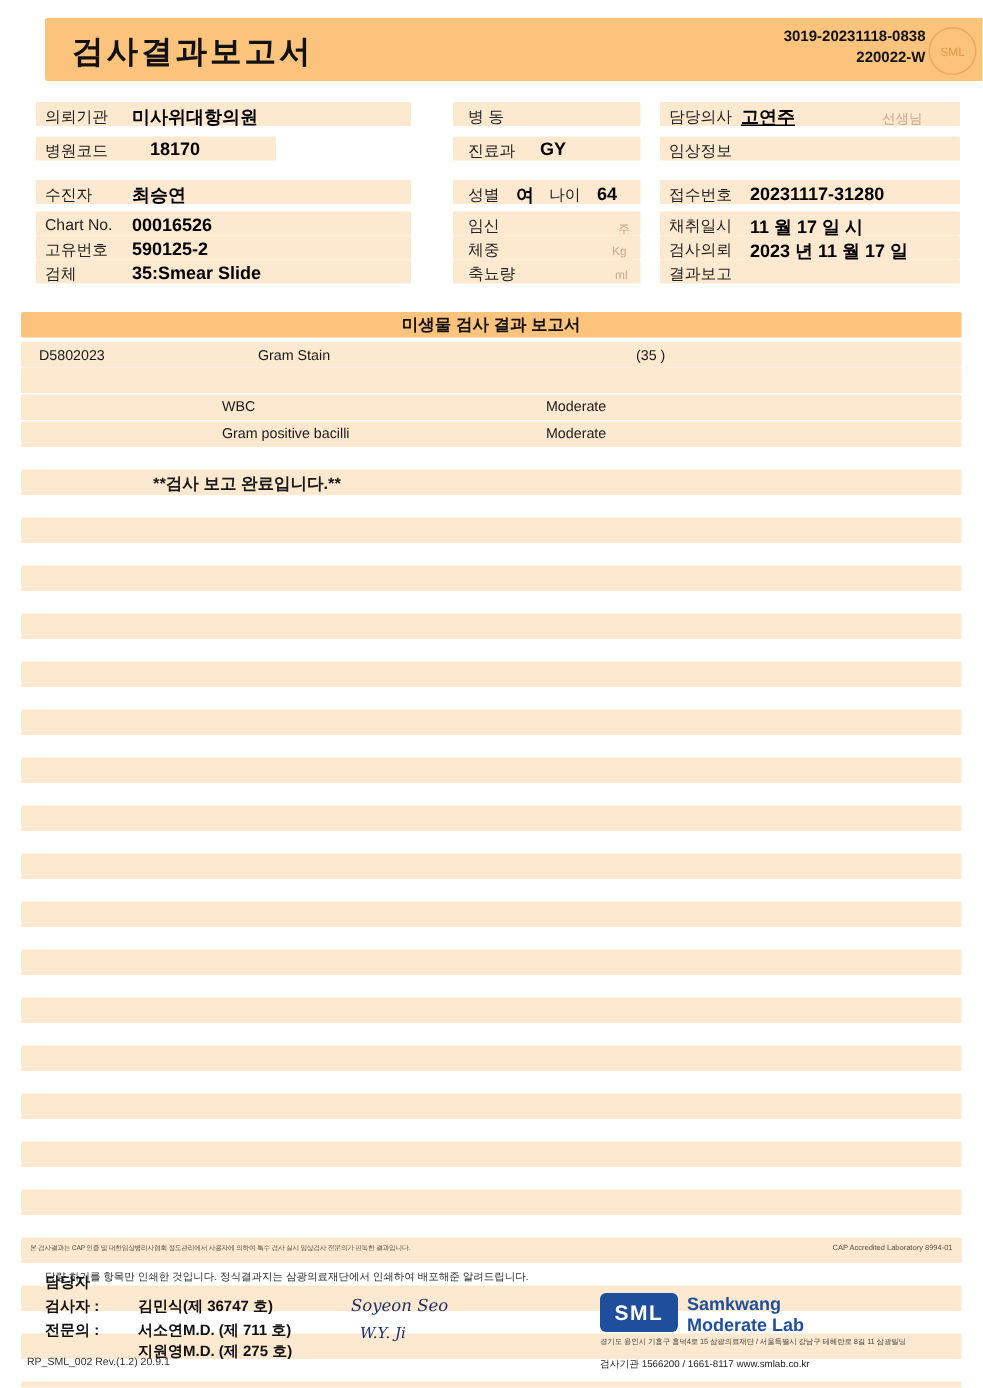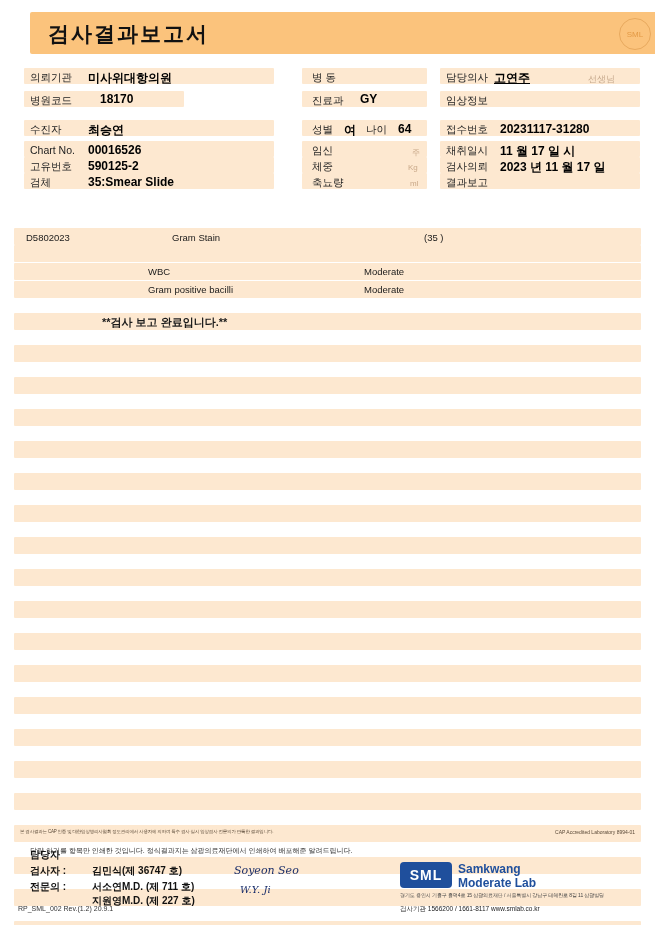--- a/index.html
+++ b/index.html
@@ -152,20 +152,24 @@
     font-size: 7px; color: #333;
   }
 </style>
 </head>
 <body>
 
 <div class="page">
 
   <div class="hdr">
     <div class="hdr-title">검사결과보고서</div>
+    <div class="hdr-codes">
+      <div>3019-20231118-0838</div>
+      <div>220022-W</div>
+    </div>
     <div class="hdr-logo">SML</div>
   </div>
 
   <div class="band" style="left:24px;  top:68px;  width:250px; height:16px;"></div>
   <div class="band" style="left:24px;  top:91px;  width:160px; height:16px;"></div>
   <div class="band" style="left:24px;  top:120px; width:250px; height:16px;"></div>
   <div class="band" style="left:24px;  top:141px; width:250px; height:16px;"></div>
   <div class="band" style="left:24px;  top:157px; width:250px; height:16px;"></div>
   <div class="band" style="left:24px;  top:173px; width:250px; height:16px;"></div>
 
@@ -231,20 +235,21 @@
   <div class="cell-value" style="left:500px; top:122px;">20231117-31280</div>
 
   <div class="cell-label" style="left:446px; top:144px;">채취일시</div>
   <div class="cell-value" style="left:500px; top:143px;">11 월 17 일 시</div>
 
   <div class="cell-label" style="left:446px; top:160px;">검사의뢰</div>
   <div class="cell-value" style="left:500px; top:159px;">2023 년 11 월 17 일</div>
 
   <div class="cell-label" style="left:446px; top:176px;">결과보고</div>
 
+  <div class="sect-title" style="top:208px;">미생물 검사 결과 보고서</div>
 
   <div class="row" style="top:228px;"></div>
   <div class="rtxt" style="left:26px;  top:232px;">D5802023</div>
   <div class="rtxt" style="left:172px; top:232px;">Gram Stain</div>
   <div class="rtxt" style="left:424px; top:232px;">(35 )</div>
 
   <div class="row" style="top:245px;"></div>
 
   <div class="row" style="top:263px;"></div>
   <div class="rtxt" style="left:148px; top:266px;">WBC</div>
@@ -283,21 +288,21 @@
   <div class="foot-tiny">본 검사결과는 CAP 인증 및 대한임상병리사협회 정도관리에서 사용자에 의하여 특수 검사 실시 임상검사 전문의가 판독한 결과입니다.</div>
   <div class="foot-cap">CAP Accredited Laboratory 8994-01</div>
 
   <div class="foot-note">당량 하기를 항목만 인쇄한 것입니다. 정식결과지는 삼광의료재단에서 인쇄하여 배포해준 알려드립니다.</div>
 
   <div class="sig-label" style="left:30px; top:848px;">담당자</div>
   <div class="sig-label" style="left:30px; top:864px;">검사자 :</div>
   <div class="sig-name" style="left:92px; top:864px;">김민식(제 36747 호)</div>
   <div class="sig-label" style="left:30px; top:880px;">전문의 :</div>
   <div class="sig-name" style="left:92px; top:880px;">서소연M.D. (제 711 호)</div>
-  <div class="sig-name" style="left:92px; top:894px;">지원영M.D. (제 227 호)</div>
+  <div class="sig-name" style="left:92px; top:894px;">지원영M.D. (제 275 호)</div>
 
   <div class="scribble" style="left:234px; top:864px;">Soyeon Seo</div>
   <div class="scribble" style="left:240px; top:884px; font-size:10px;">W.Y. Ji</div>
 
   <div class="lab-logo">SML</div>
   <div class="lab-name">
     <div>Samkwang</div>
     <div>Moderate Lab</div>
   </div>
   <div class="lab-addr">경기도 용인시 기흥구 흥덕4로 15 삼광의료재단 / 서울특별시 강남구 테헤란로 8길 11 삼광빌딩</div>

